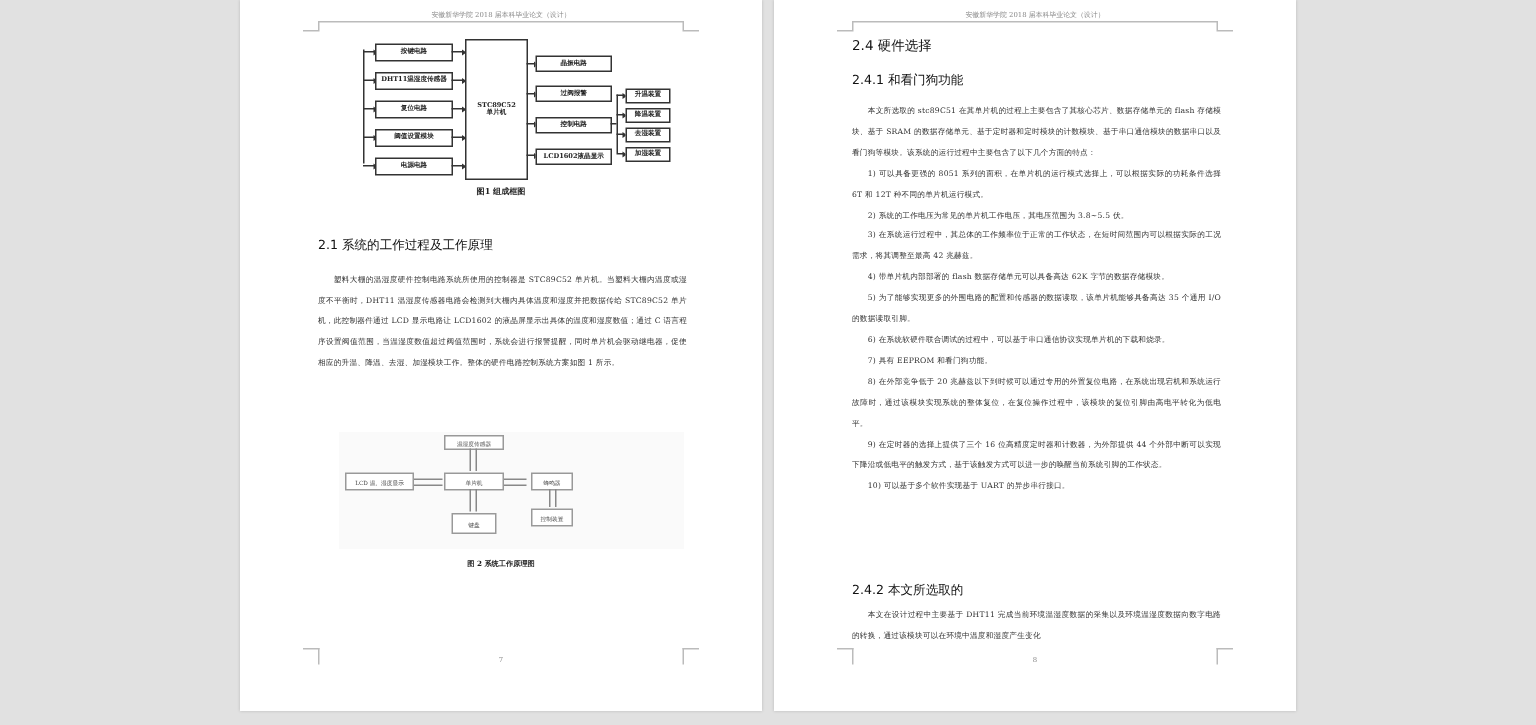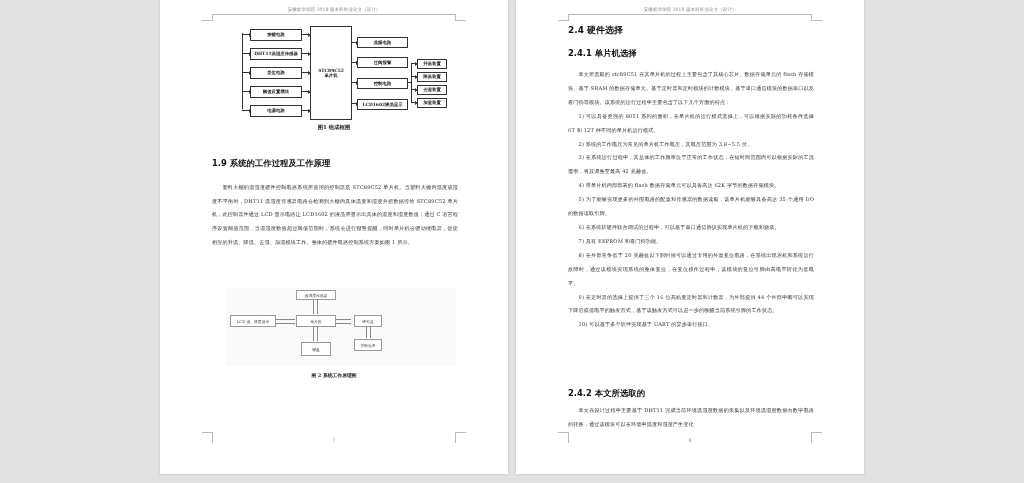--- a/index.html
+++ b/index.html
@@ -21,21 +21,21 @@
 
   
   .box { position:absolute; border:1px solid #333; background:#fff; font-size:4.4px; font-weight:bold;
          display:flex; align-items:center; justify-content:center; text-align:center; line-height:1.2; }
   .hl { position:absolute; border-top:1px solid #333; height:0; }
   .vl { position:absolute; border-left:1px solid #333; width:0; }
   .arr::after { content:""; position:absolute; right:-2px; top:-2.5px; border-left:3px solid #333;
                 border-top:2px solid transparent; border-bottom:2px solid transparent; }
   .caption { position:absolute; left:0; right:0; text-align:center; font-size:5.4px; font-weight:bold; }
 
-  h2.sec { position:absolute; margin:0; font-family:"DejaVu Sans", sans-serif; font-weight:bold; color:#111; }
+  h2.sec { position:absolute; margin:0; font-family:"DejaVu Sans", sans-serif; font-weight:normal; color:#111; }
   .para { position:absolute; left:52px; width:246px; font-size:5.1px; line-height:13.7px; color:#333;
           text-align:justify; letter-spacing:0.15px; }
   .para p { margin:0; text-indent:10.5px; }
 
   
   .bx2 { position:absolute; border:1px solid #999; background:#fff; font-size:3.8px; color:#444;
          display:flex; align-items:center; justify-content:center; }
   .fig2-bg { position:absolute; left:66px; top:288px; width:230px; height:78px; background:#fafafa; }
   .dar-h { position:absolute; height:3px; border-top:1px solid #888; border-bottom:1px solid #888; }
   .dar-v { position:absolute; width:3px; border-left:1px solid #888; border-right:1px solid #888; }
@@ -97,21 +97,21 @@
     <div class="hl arr" style="left:251px;top:102px;width:5px;"></div>
 
     <div class="box" style="left:257px;top:59px;width:28px;height:8px;">升温装置</div>
     <div class="box" style="left:257px;top:72px;width:28px;height:8px;">降温装置</div>
     <div class="box" style="left:257px;top:85px;width:28px;height:8px;">去湿装置</div>
     <div class="box" style="left:257px;top:98px;width:28px;height:8px;">加湿装置</div>
 
     <div class="caption" style="top:124px;">图1 组成框图</div>
   </div>
 
-  <h2 class="sec" style="left:52px;top:158px;font-size:8.4px;">1.9 系统的工作过程及工作原理</h2>
+  <h2 class="sec" style="left:52px;top:158px;font-size:8.4px;">2.1 系统的工作过程及工作原理</h2>
   <div class="para" style="top:181px;">
     <p>塑料大棚的温湿度硬件控制电路系统所使用的控制器是 STC89C52 单片机。当塑料大棚内温度或湿度不平衡时，DHT11 温湿度传感器电路会检测到大棚内具体温度和湿度并把数据传给 STC89C52 单片机，此控制器件通过 LCD 显示电路让 LCD1602 的液晶屏显示出具体的温度和湿度数值；通过 C 语言程序设置阀值范围，当温湿度数值超过阀值范围时，系统会进行报警提醒，同时单片机会驱动继电器，促使相应的升温、降温、去湿、加湿模块工作。整体的硬件电路控制系统方案如图 1 所示。</p>
   </div>
 
   <div>
     <div class="fig2-bg"></div>
     <div class="bx2" style="left:136px;top:290px;width:38px;height:8px;">温湿度传感器</div>
     <div class="dar-v" style="left:153px;top:299px;height:15px;"></div>
     <div class="bx2" style="left:136px;top:315px;width:38px;height:10px;">单片机</div>
     <div class="dar-h" style="left:116px;top:319px;width:19px;"></div>
@@ -130,21 +130,21 @@
   <div class="pgnum">7</div>
 </div>
 
 <div class="page" id="page-right">
   <div class="hdr">安徽新华学院 2018 届本科毕业论文（设计）</div>
   <div class="hdr-line"></div>
   <div class="hdr-tick-l"></div>
   <div class="hdr-tick-r"></div>
 
   <h2 class="sec" style="left:52px;top:24px;font-size:9px;">2.4 硬件选择</h2>
-  <h2 class="sec" style="left:52px;top:48px;font-size:8.4px;">2.4.1 单片机选择</h2>
+  <h2 class="sec" style="left:52px;top:48px;font-size:8.4px;">2.4.1 和看门狗功能</h2>
 
   <div class="rpara" style="top:68px;">
     <p>本文所选取的 stc89C51 在其单片机的过程上主要包含了其核心芯片、数据存储单元的 flash 存储模块、基于 SRAM 的数据存储单元、基于定时器和定时模块的计数模块、基于串口通信模块的数据串口以及看门狗等模块。该系统的运行过程中主要包含了以下几个方面的特点：</p>
     <p>1) 可以具备更强的 8051 系列的面积，在单片机的运行模式选择上，可以根据实际的功耗条件选择 6T 和 12T 种不同的单片机运行模式。</p>
     <p>2) 系统的工作电压为常见的单片机工作电压，其电压范围为 3.8~5.5 伏。</p>
     <p>3) 在系统运行过程中，其总体的工作频率位于正常的工作状态，在短时间范围内可以根据实际的工况需求，将其调整至最高 42 兆赫兹。</p>
     <p>4) 带单片机内部部署的 flash 数据存储单元可以具备高达 62K 字节的数据存储模块。</p>
     <p>5) 为了能够实现更多的外围电路的配置和传感器的数据读取，该单片机能够具备高达 35 个通用 I/O 的数据读取引脚。</p>
     <p>6) 在系统软硬件联合调试的过程中，可以基于串口通信协议实现单片机的下载和烧录。</p>
     <p>7) 具有 EEPROM 和看门狗功能。</p>

